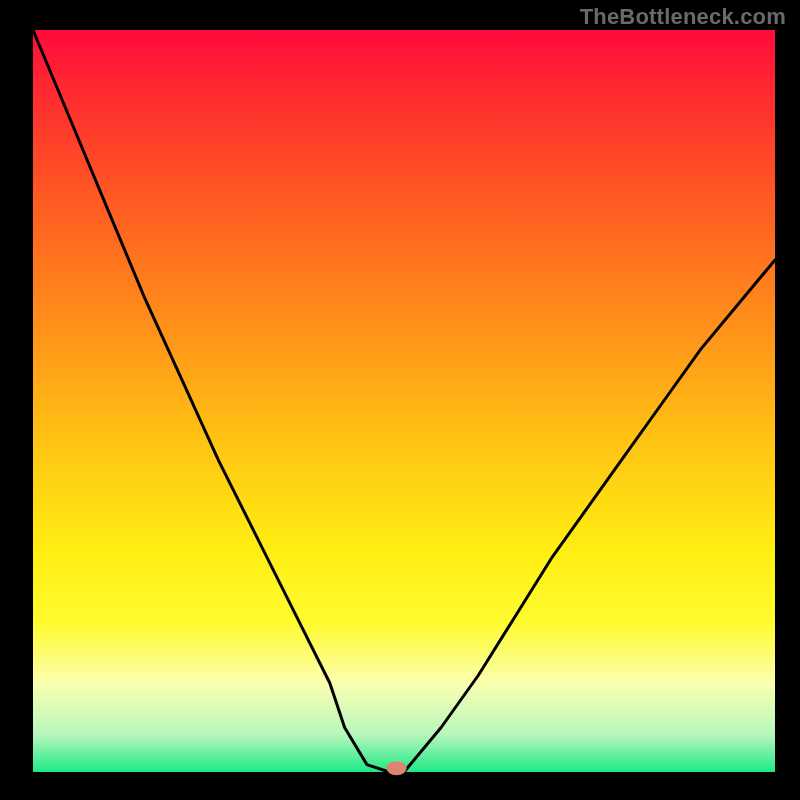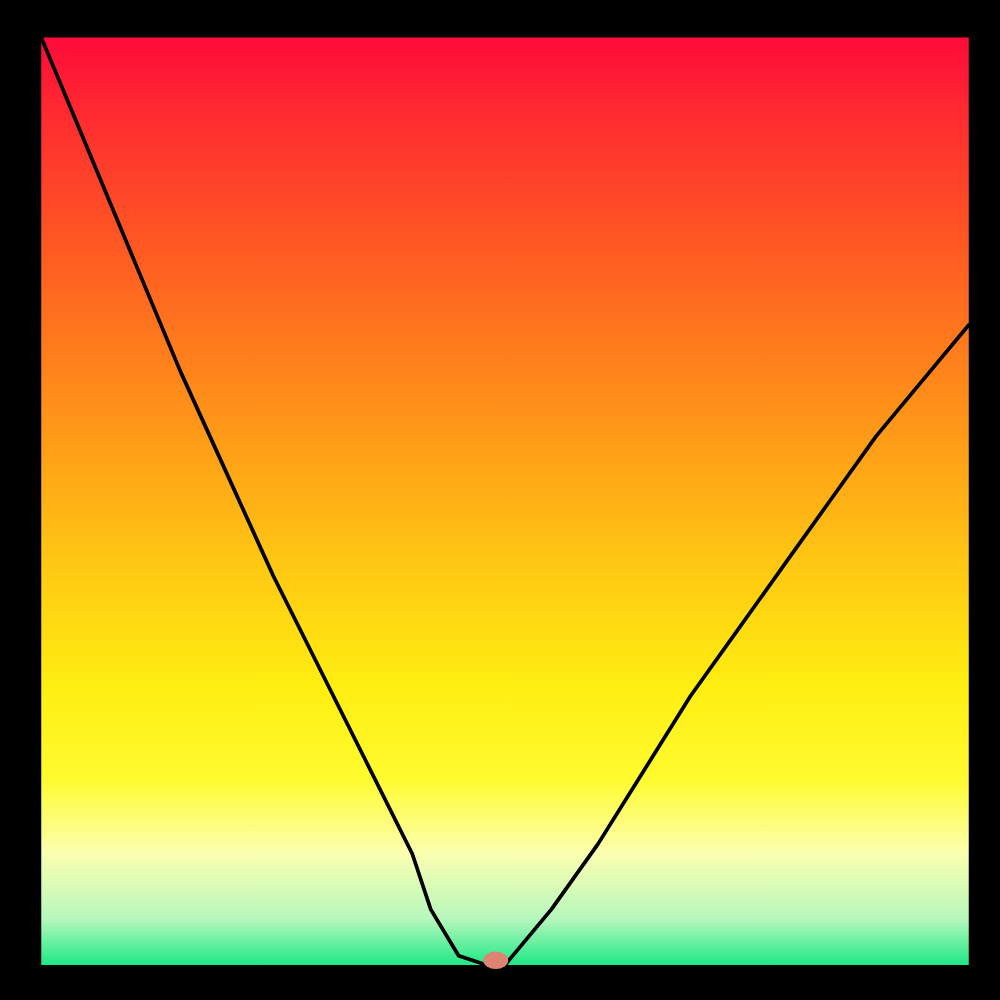--- a/index.html
+++ b/index.html
@@ -30,20 +30,21 @@
   svg {
     position: absolute;
     top: 0;
     left: 0;
   }
 </style>
 </head>
 <body>
 
 <div class="frame">
+  <div class="watermark">TheBottleneck.com</div>
   <svg id="chart-svg" width="800" height="800" viewBox="0 0 800 800">
     <defs>
       <linearGradient id="bg-grad" x1="0" y1="0" x2="0" y2="1">
 
       <stop offset="0.0%" stop-color="#ff0a3a"></stop>
           <stop offset="8.0%" stop-color="#ff2a30"></stop>
           <stop offset="22.0%" stop-color="#ff5723"></stop>
           <stop offset="38.0%" stop-color="#ff8a1a"></stop>
           <stop offset="55.0%" stop-color="#ffc213"></stop>
           <stop offset="70.0%" stop-color="#ffee11"></stop>

